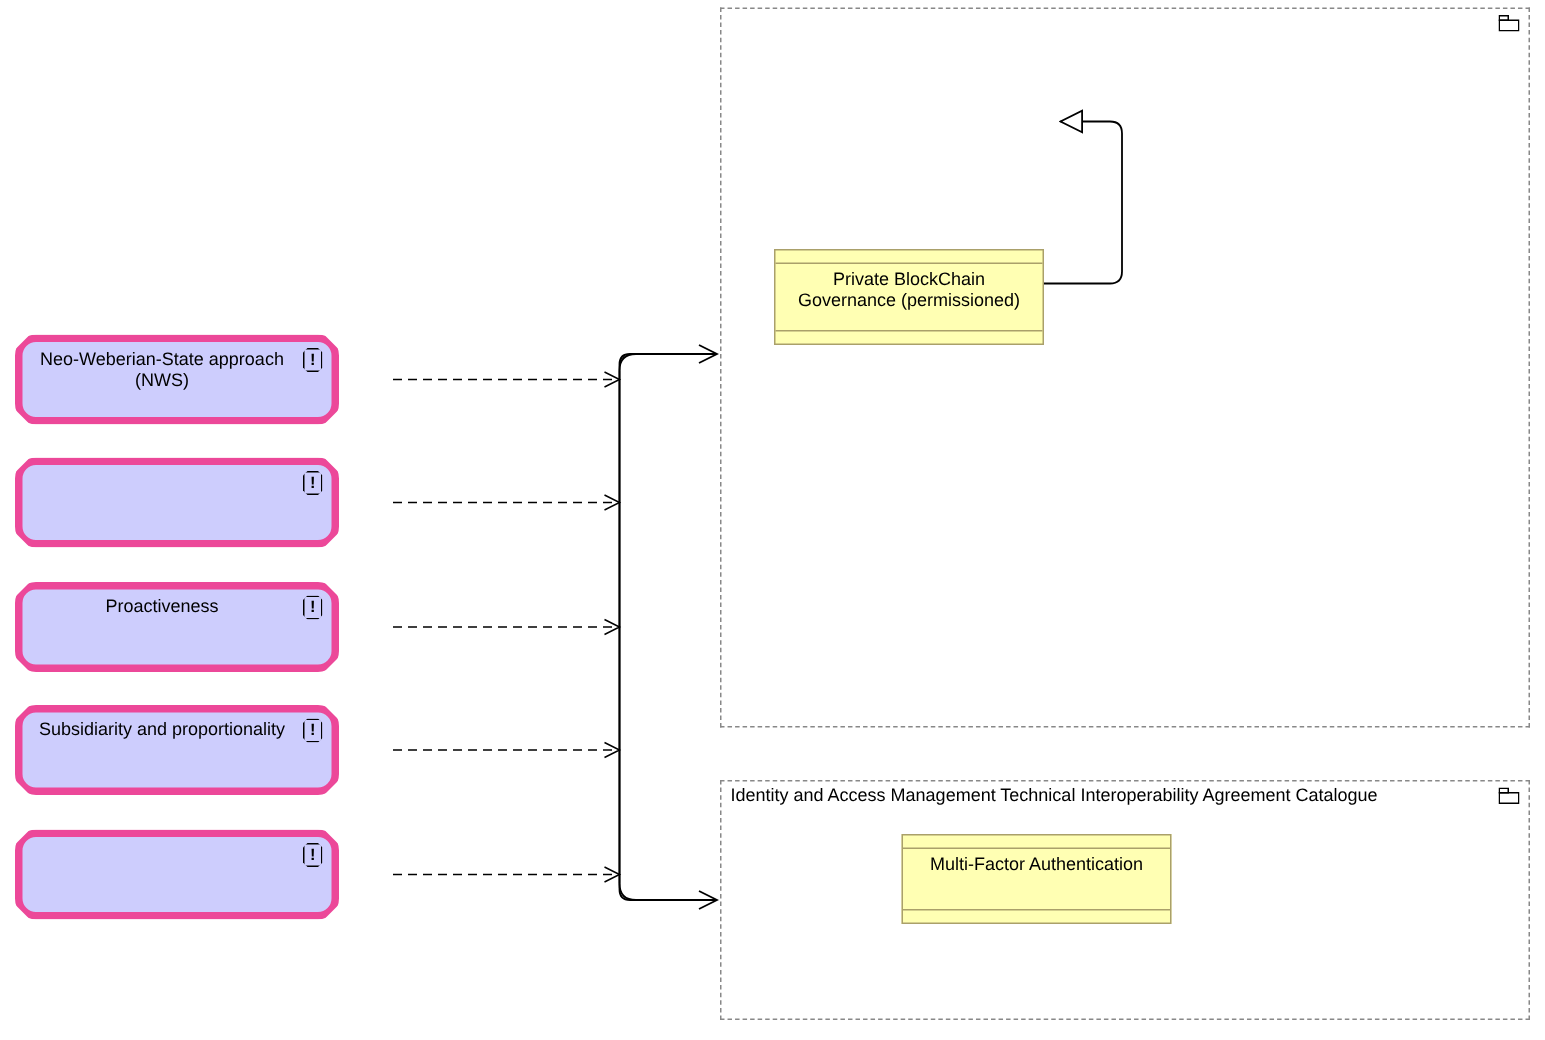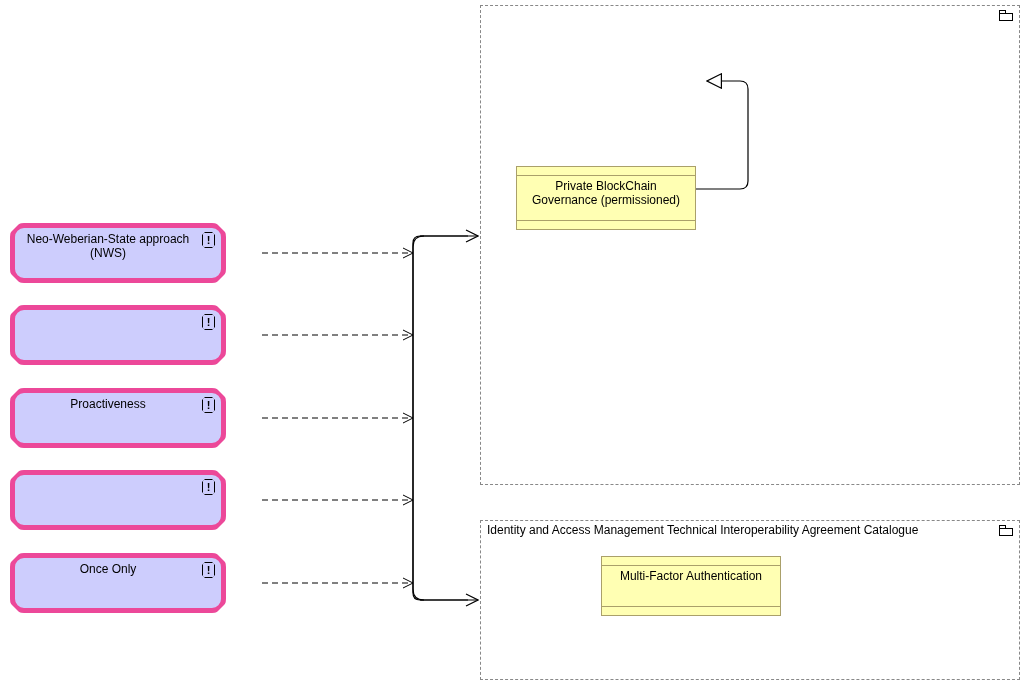--- a/index.html
+++ b/index.html
@@ -179,24 +179,24 @@
     <span class="glyph">!</span>
   </div>
   <div class="mot" style="top:305px; left:10px;">
     <span class="glyph">!</span>
   </div>
   <div class="mot" style="top:388px; left:10px;">
     <span class="label">Proactiveness</span>
     <span class="glyph">!</span>
   </div>
   <div class="mot" style="top:470px; left:10px;">
+    <span class="label">Subsidiarity and proportionality</span>
     <span class="glyph">!</span>
   </div>
   <div class="mot" style="top:553px; left:10px;">
-    <span class="label">Once Only</span>
     <span class="glyph">!</span>
   </div>
 
   <div class="group" style="left:480px; top:5px; width:540px; height:480px;">
     <span class="folder-icon">
       <svg viewBox="0 0 14 11" width="14" height="11">
         <rect x="0.5" y="3.5" width="13" height="7" fill="none" stroke="#000" stroke-width="1"></rect>
         <rect x="0.5" y="0.5" width="6" height="3" fill="none" stroke="#000" stroke-width="1"></rect>
       </svg>
     </span>

